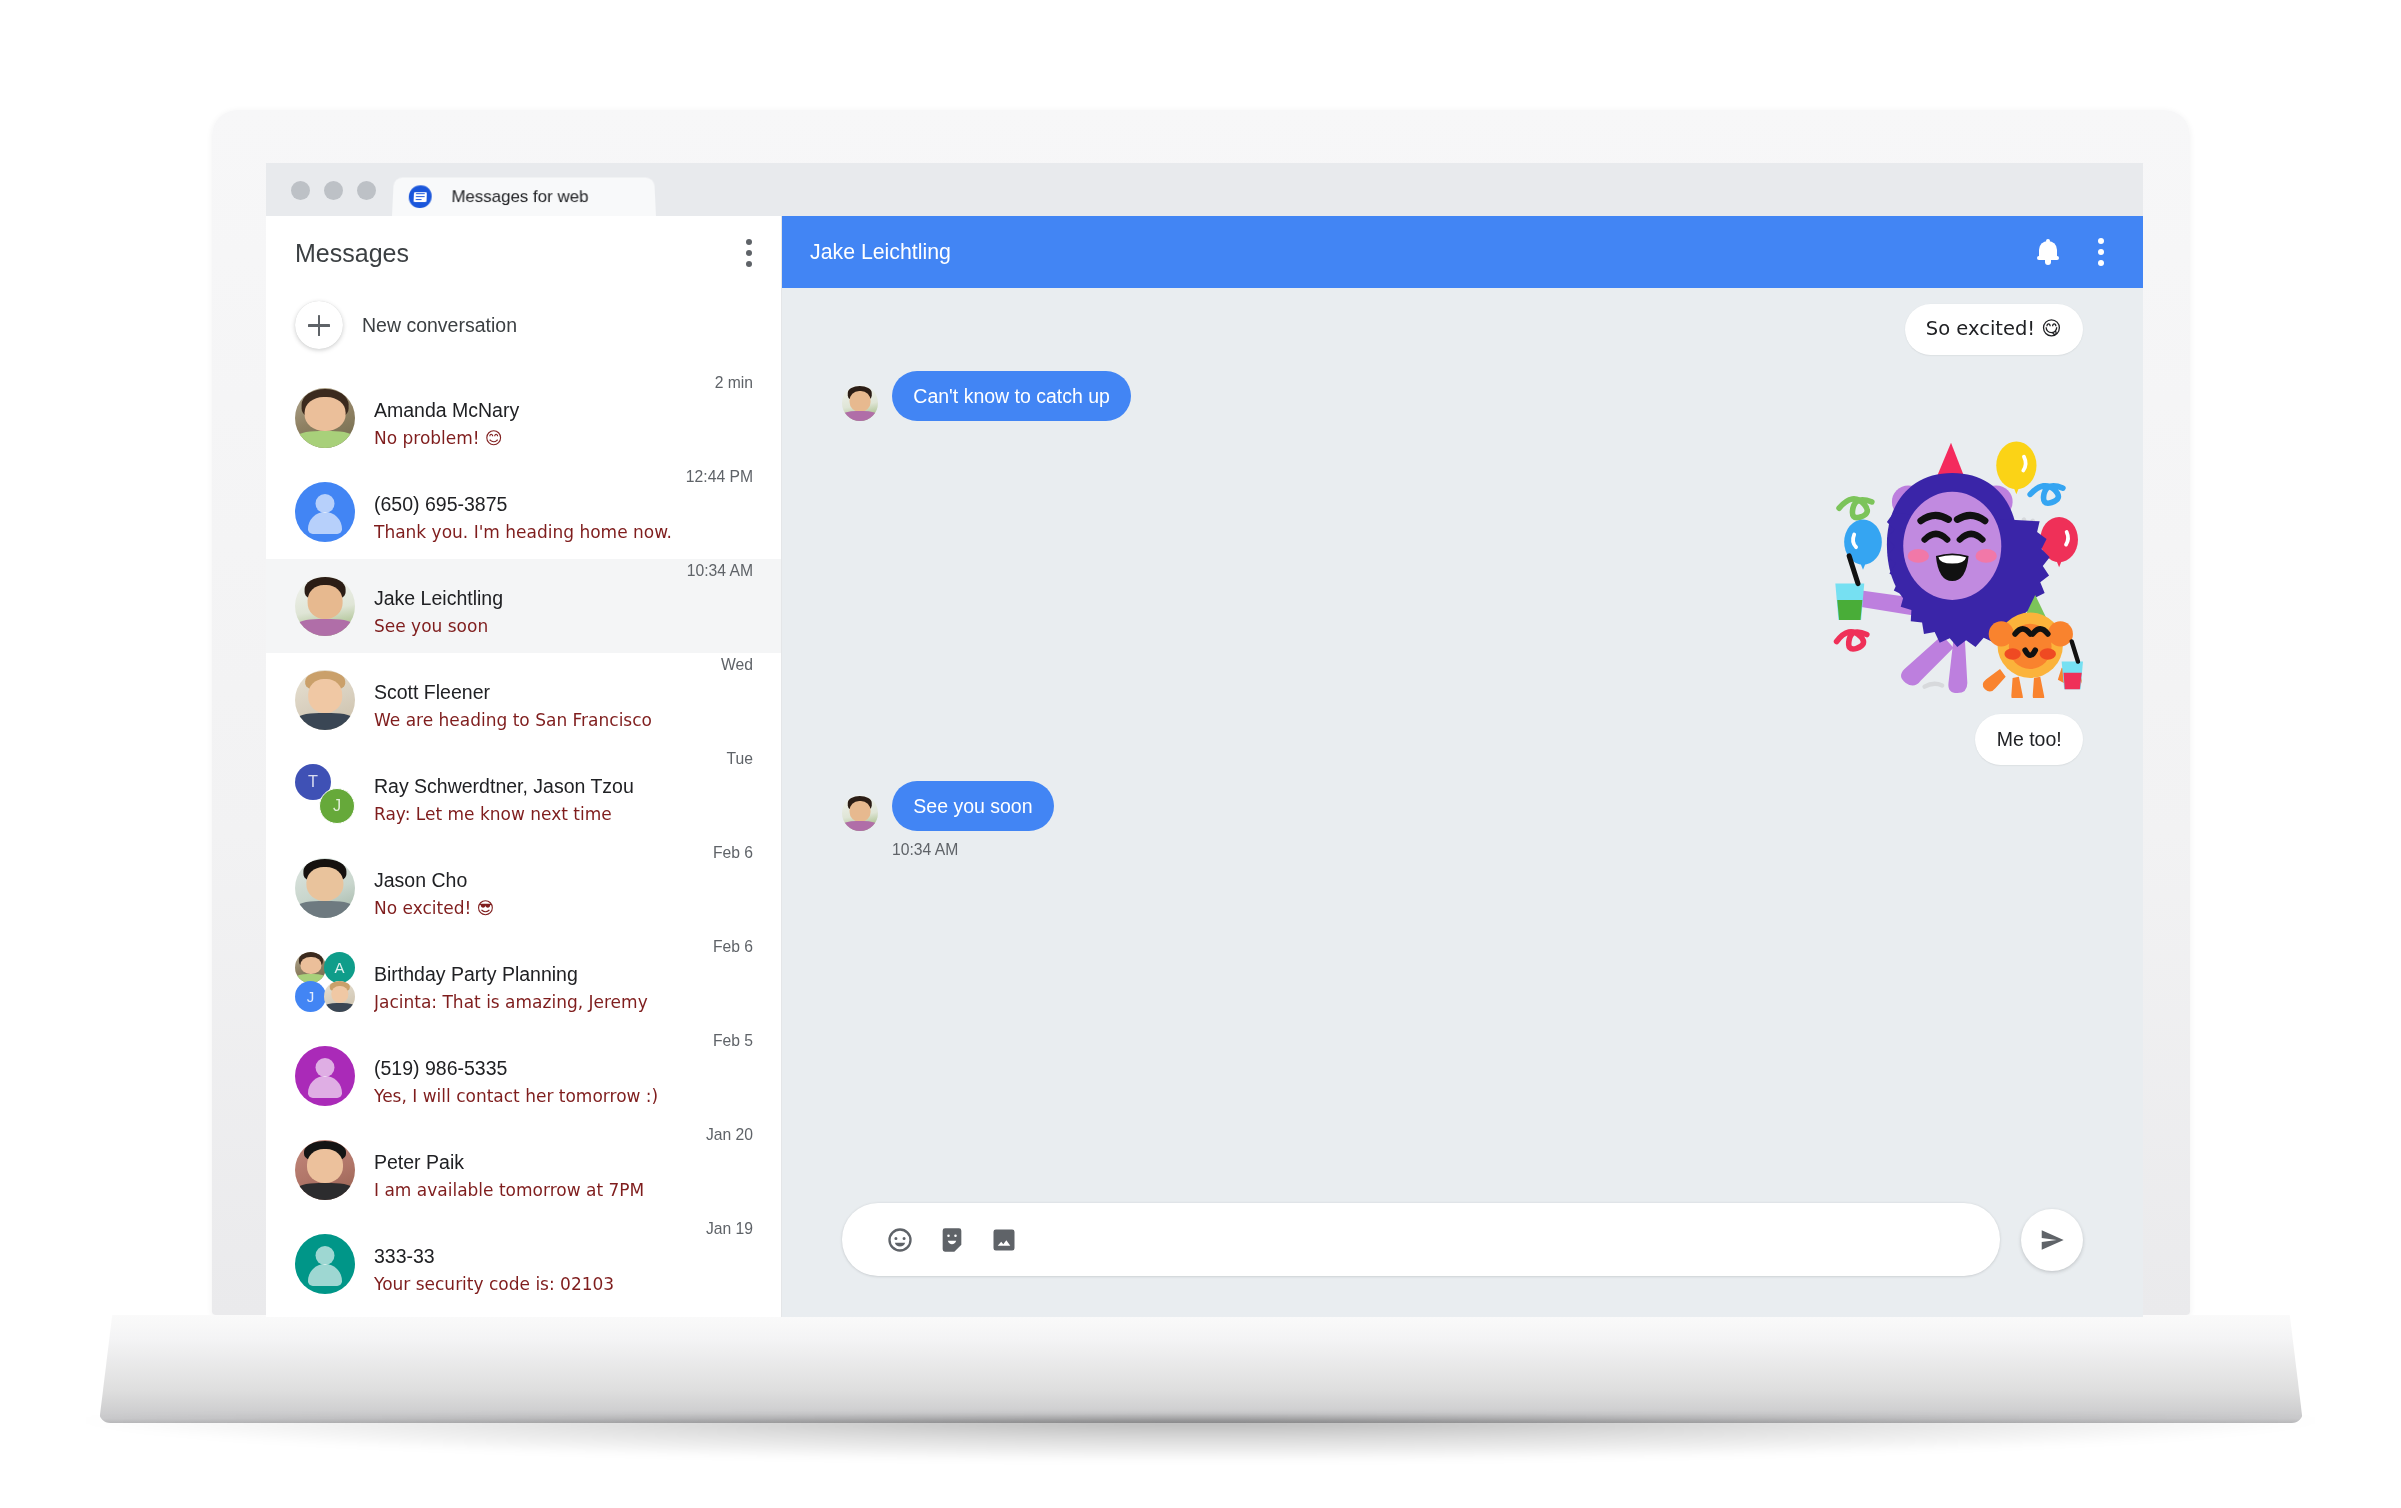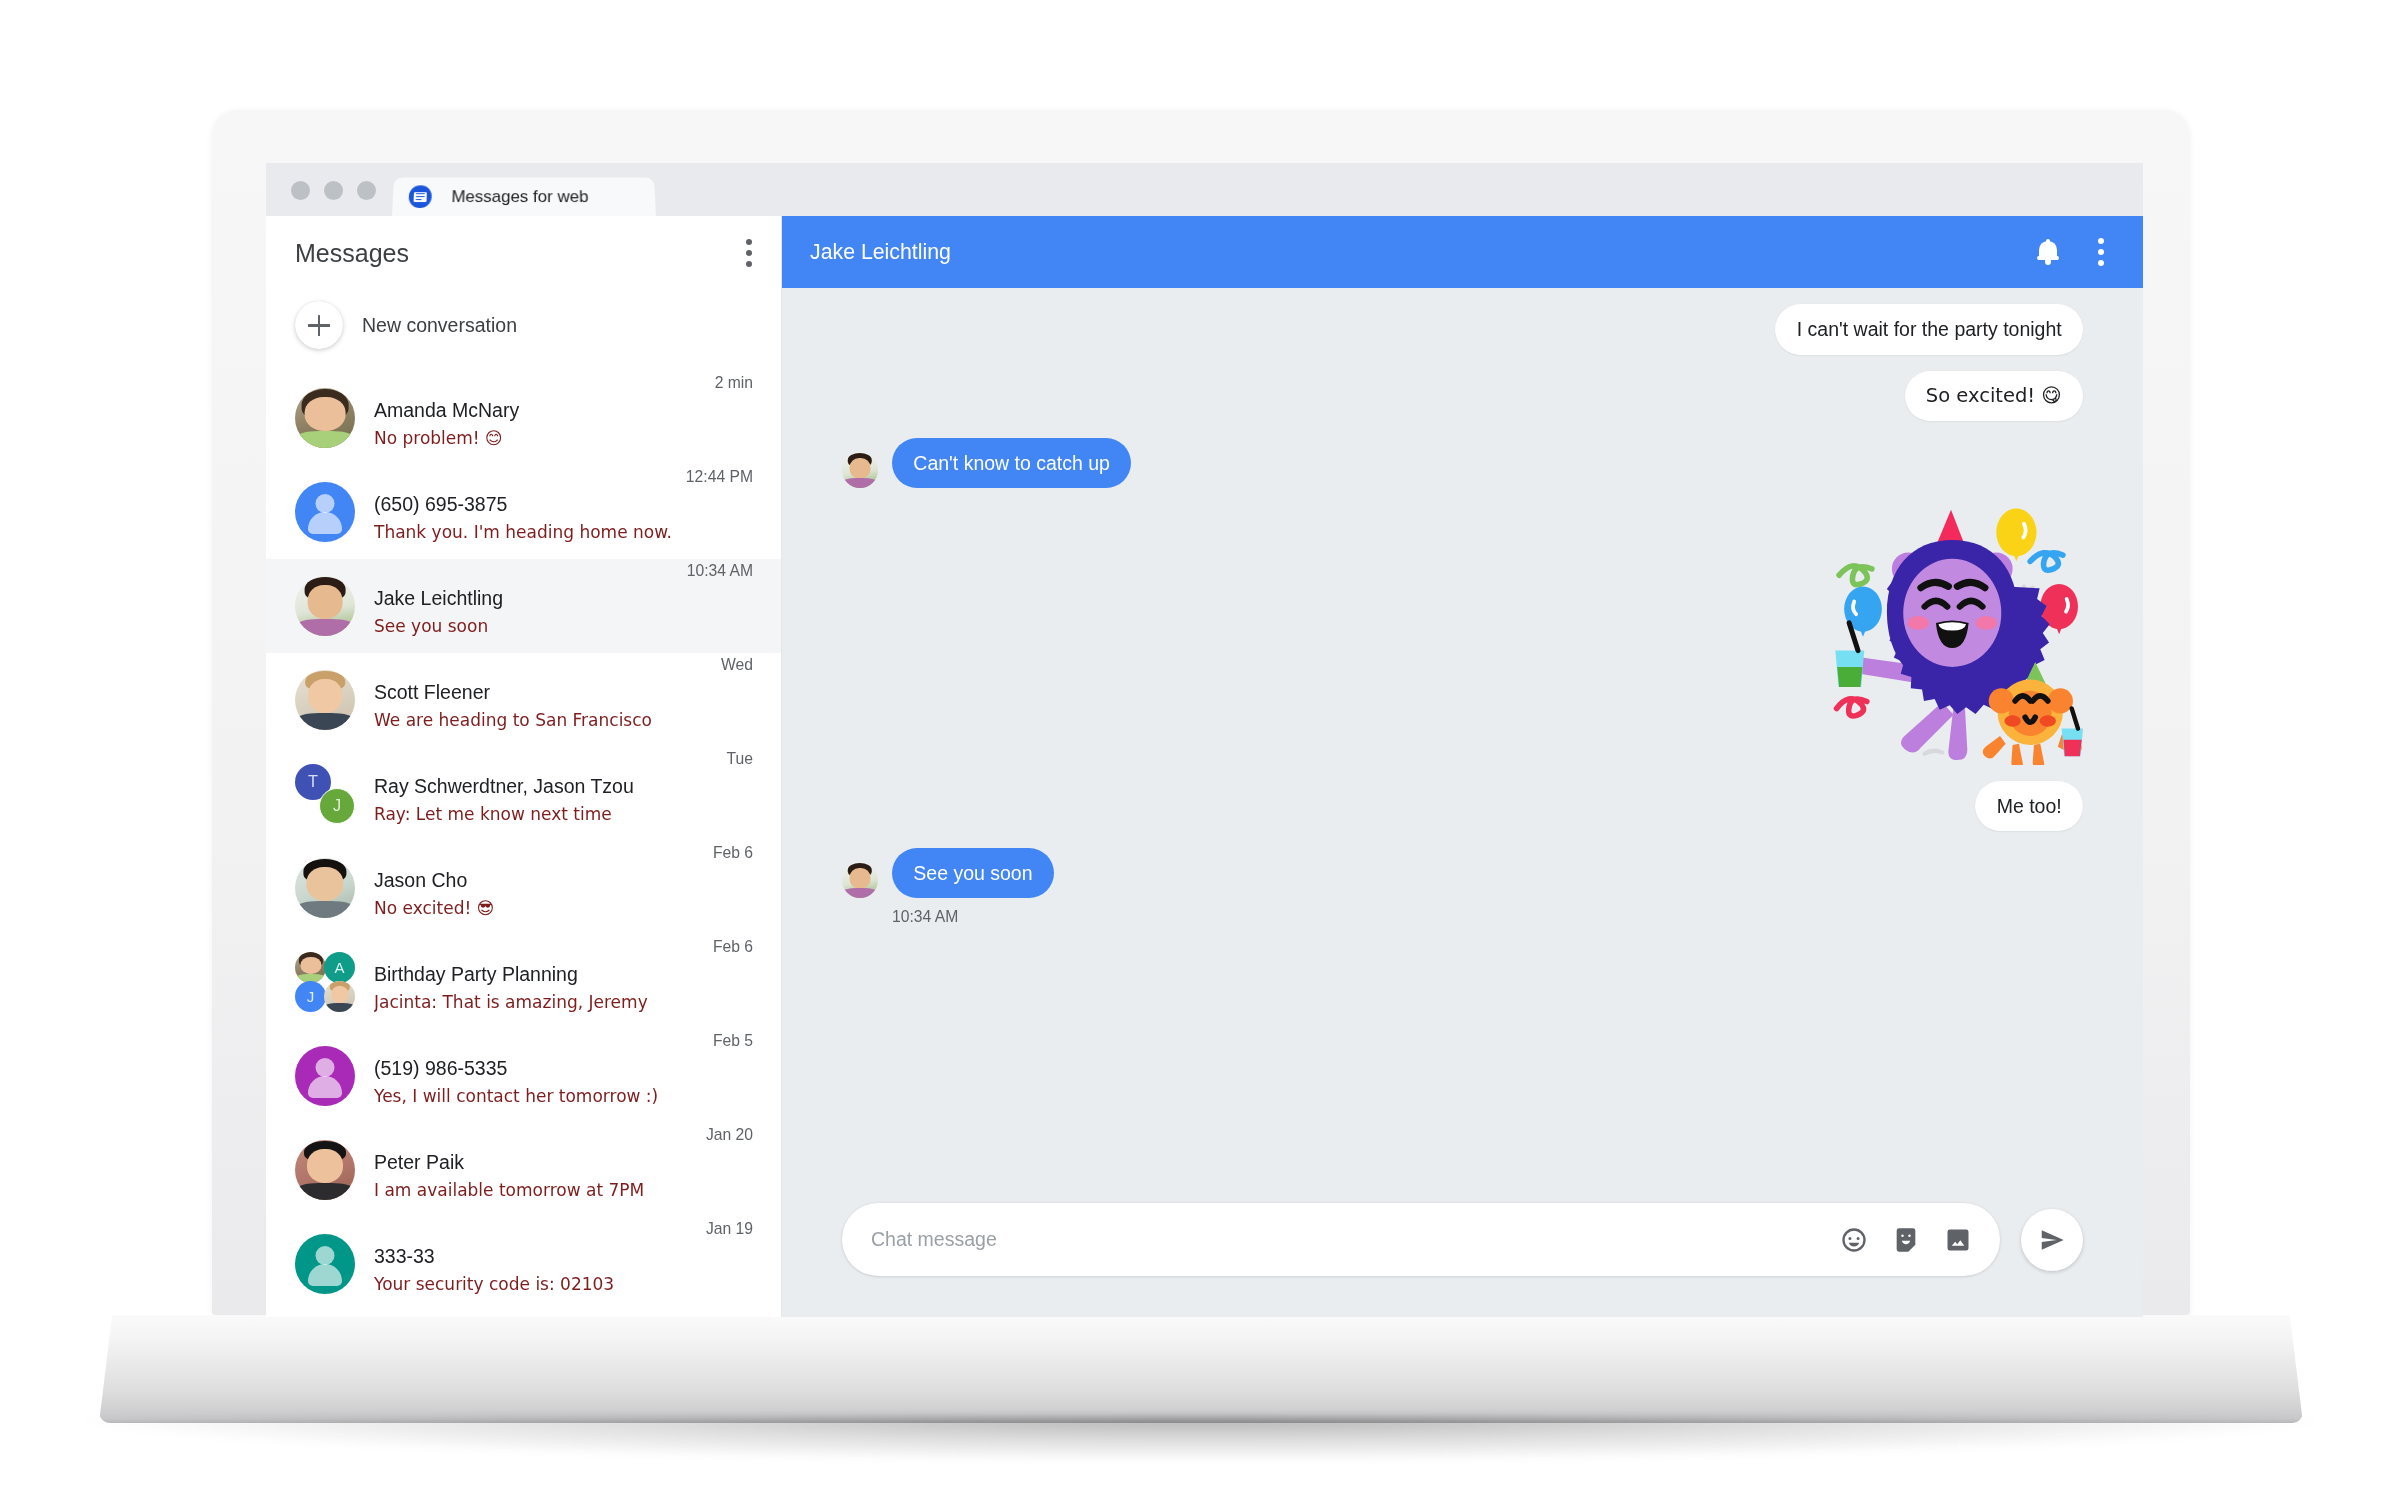--- a/index.html
+++ b/index.html
@@ -481,23 +481,20 @@
               <span></span>
               <span></span>
               <span></span>
             </span>
         </div>
       </div>
 
       <div id="thread">
 
 
-        <div class="row out">
-          <div class="bubble white">I can't wait for the party tonight</div>
-        </div>
 
         <div class="row out">
           <div class="bubble white emoji">So excited! 😋</div>
         </div>
 
         <div class="row in">
           <div class="msg-av">
             <div class="ph">
               <div class="bg" style="background:linear-gradient(170deg,#f3f4f2 0%,#dfe5d6 55%,#8fae6a 100%);"></div>
               <div class="hair" style="top:2%;width:68%;height:40%;background:#2b1d15;"></div>
@@ -591,21 +588,20 @@
             </div>
           </div>
           <div class="bubble blue">See you soon</div>
         </div>
 
         <div class="stamp">10:34 AM</div>
       </div>
 
       <div id="composer">
         <div id="inputwrap">
-          <input id="chat-input" type="text" placeholder="Chat message" style="">
           <span class="tools">
             <span class="ic">
               <svg viewBox="0 0 24 24">
                   <path d="M12 2a10 10 0 100 20 10 10 0 000-20zm0 2a8 8 0 110 16 8 8 0 010-16zM8.5 9.5a1.3 1.3 0 110 2.6 1.3 1.3 0 010-2.6zm7 0a1.3 1.3 0 110 2.6 1.3 1.3 0 010-2.6zM7.6 14.4h8.8a4.6 4.6 0 01-8.8 0z"></path>
                 </svg>
             </span>
             <span class="ic">
               <svg viewBox="0 0 24 24">
                   <path d="M6 2h12a2 2 0 012 2v12l-6 6H6a2 2 0 01-2-2V4a2 2 0 012-2zm3 5.2a1.1 1.1 0 100 2.2 1.1 1.1 0 000-2.2zm6 0a1.1 1.1 0 100 2.2 1.1 1.1 0 000-2.2zM8.4 12.6c.5 1.9 2 3 3.6 3s3.1-1.1 3.6-3H8.4z"></path>
                 </svg>

